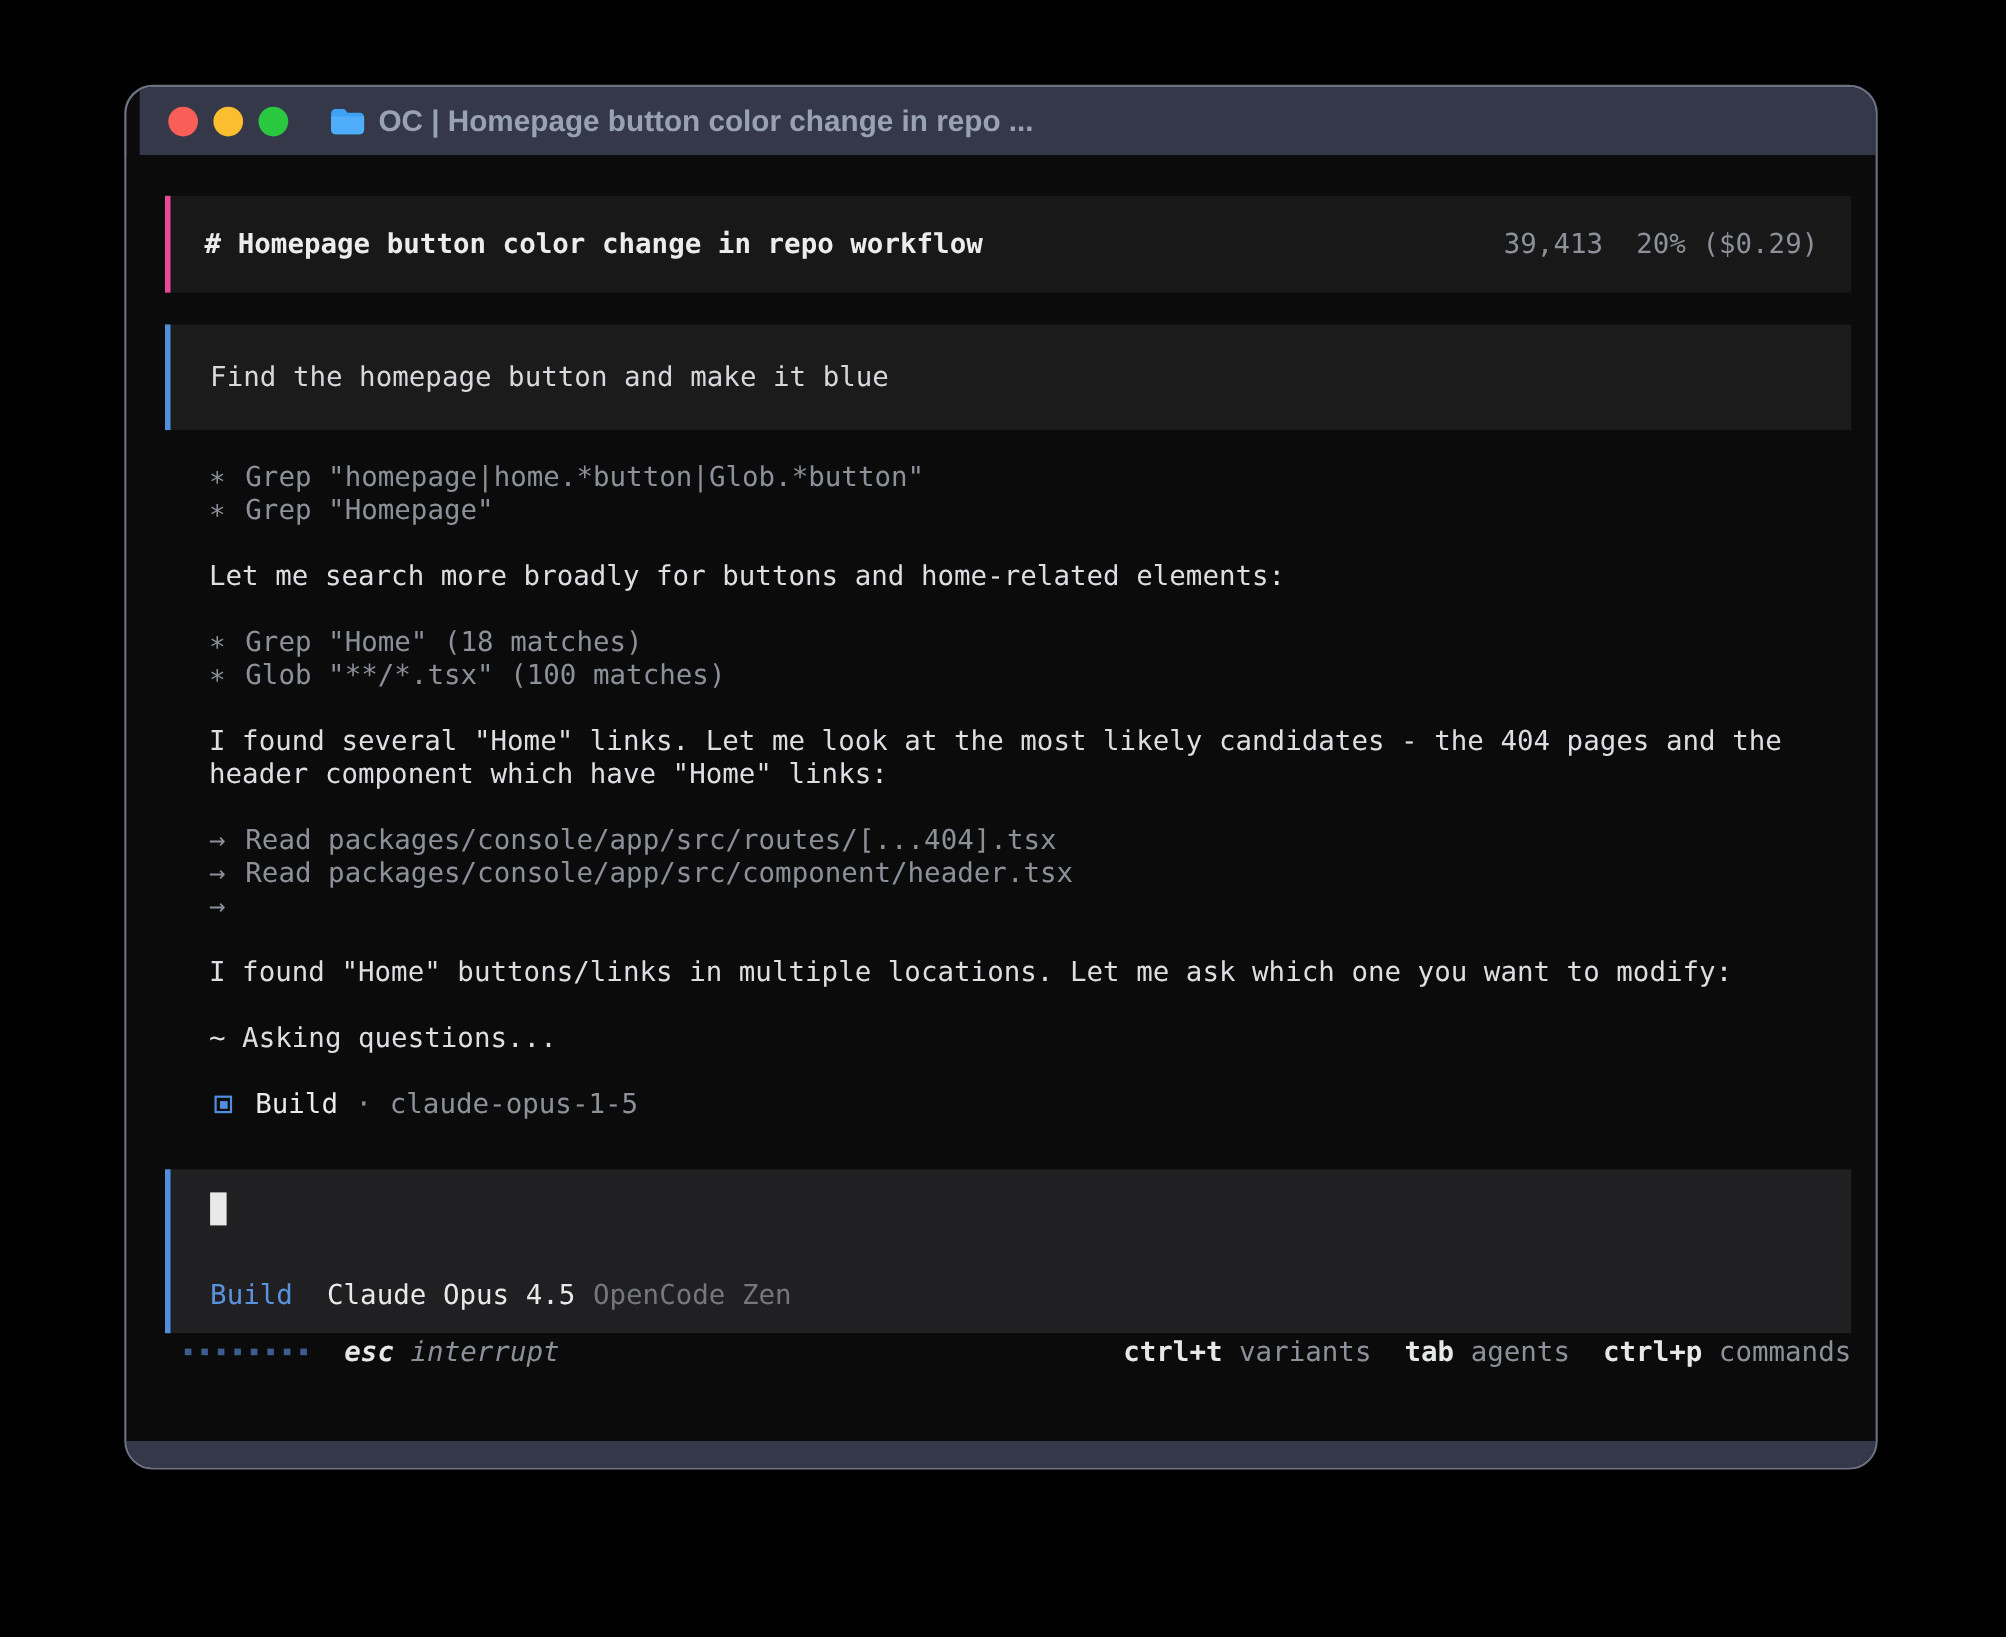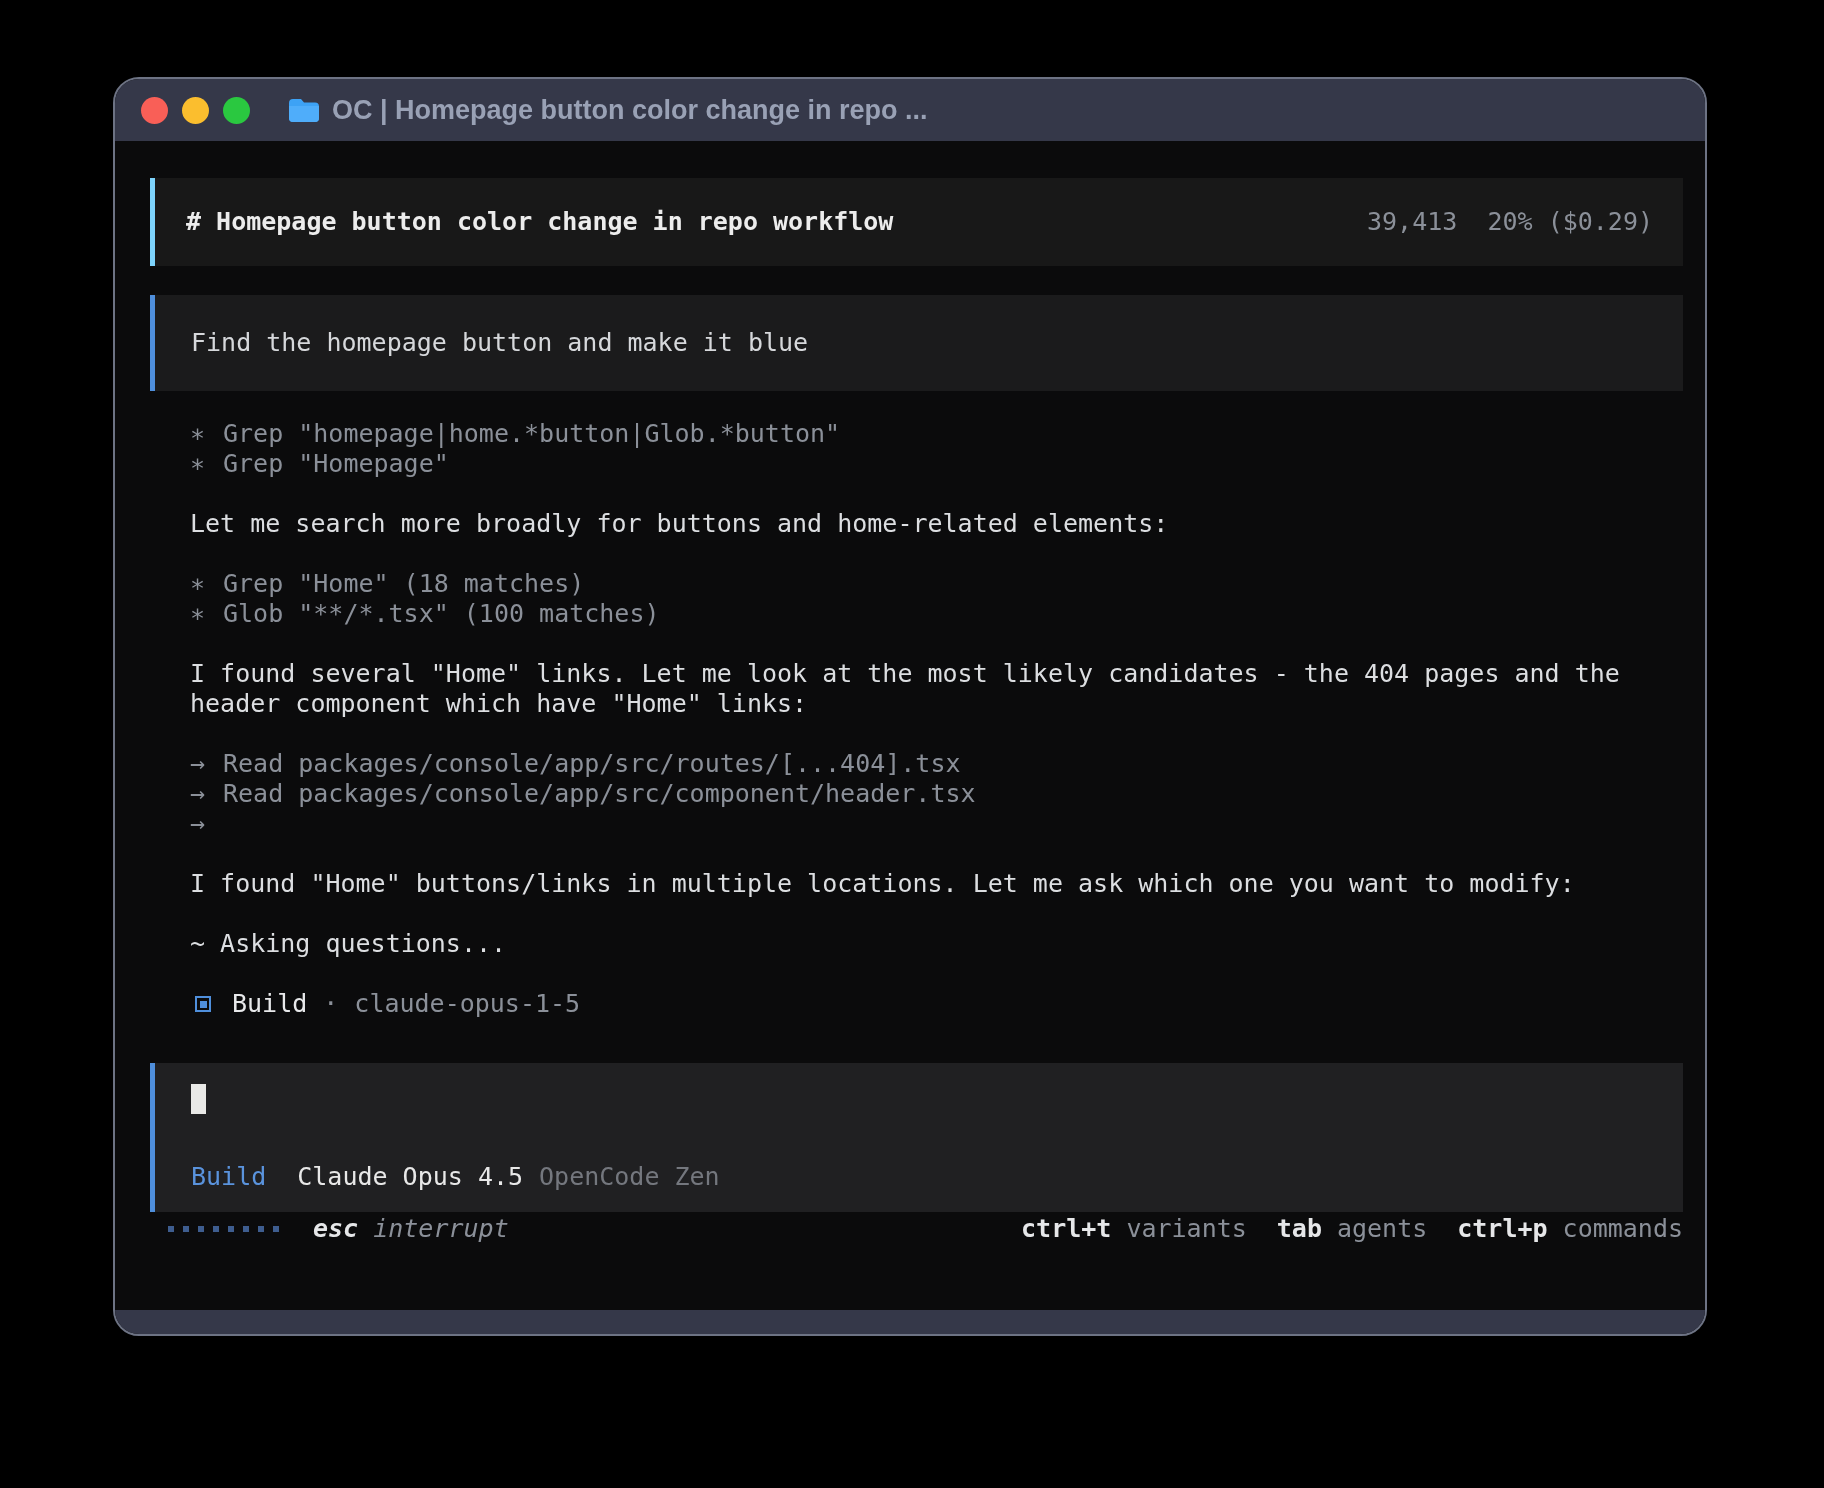--- a/index.html
+++ b/index.html
@@ -5,39 +5,39 @@
   * { margin:0; padding:0; box-sizing:border-box; }
   html,body { width:1824px; height:1488px; background:#000; overflow:hidden;
               font-family:"DejaVu Sans Mono","Liberation Mono",monospace; }
 
   .window { position:absolute; left:113px; top:77px; width:1594px; height:1259px;
             background:#0b0b0c; border:2px solid #6d7384; border-radius:26px;
             overflow:hidden; display:flex; flex-direction:column; }
 
   
   .titlebar { height:62px; flex:0 0 62px; background:#353849; display:flex;
-              align-items:center; padding:0 26px; }
+              align-items:center; padding:0 26px;margin-left:12px; }
   .lights { display:flex; gap:14px; align-items:center; }
   .light { width:27px; height:27px; border-radius:50%; }
   .light.red { background:#f95f57; }
   .light.yellow { background:#fbbe2e; }
   .light.green { background:#2ac840; }
   .title-wrap { display:flex; align-items:center; gap:12px; margin-left:38px; }
   .folder-icon { width:32px; height:26px; flex:0 0 auto; }
   .win-title { font-family:"Liberation Sans","DejaVu Sans",sans-serif; font-weight:bold;
                font-size:27px; color:#99a1b5; white-space:pre; }
 
   
   .content { flex:1 1 auto; background:#0b0b0c; padding:37px 22px 0 35px;
              font-size:25px; line-height:30px; color:#d9dbde; overflow:hidden; }
   .col { width:1533px; }
 
   .block { border-left:5px solid #4f8fdc; background:#1b1b1c; }
 
-  .session-header { height:88px; background:#181818; border-left:5px solid #7dd3fc;
+  .session-header { height:88px; background:#181818; border-left:5px solid #ec4899;
                     display:flex; align-items:center; justify-content:space-between;
                     padding:0 30px 0 31px; }
   .session-title { font-weight:bold; color:#ececec; white-space:pre; }
   .session-meta { color:#8b9099; white-space:pre; }
 
   .user-msg { height:96px; margin-top:29px; display:flex; align-items:center;
               padding-left:36px; color:#d6d8db; }
 
   .body { margin-top:28px; padding-left:40px; }
   .tgroup { margin-bottom:30px; }

